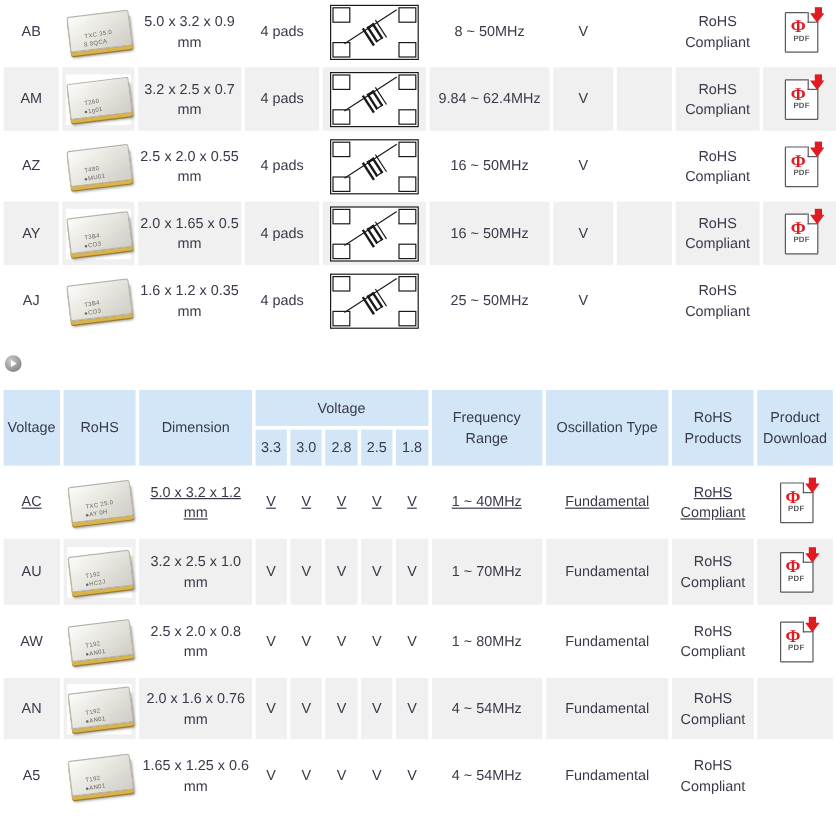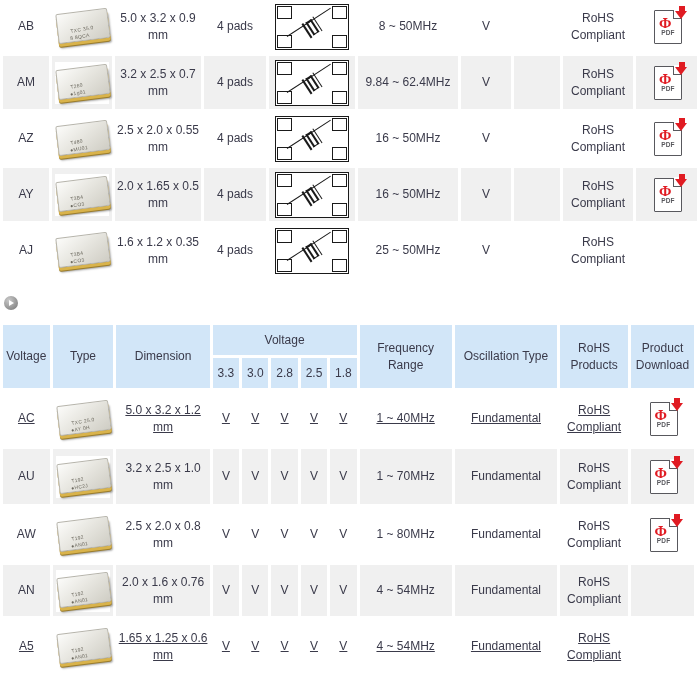--- a/index.html
+++ b/index.html
@@ -494,21 +494,21 @@
     <col style="width:26px">
       <col style="width:26px">
     <col style="width:91px">
       <col style="width:101px">
       <col style="width:67px">
     <col style="width:62px">
   </colgroup>
   <thead>
     <tr>
       <th rowspan="2" class="th-tall">Voltage</th>
-      <th rowspan="2" class="th-tall">Type</th>
+      <th rowspan="2" class="th-tall">RoHS</th>
       <th rowspan="2" class="th-tall">Dimension</th>
       <th colspan="5">Voltage</th>
       <th rowspan="2" class="th-tall">Frequency Range</th>
       <th rowspan="2" class="th-tall">Oscillation Type</th>
       <th rowspan="2" class="th-tall">RoHS Products</th>
       <th rowspan="2" class="th-tall">Product Download</th>
     </tr>
     <tr>
       <th>3.3</th>
       <th>3.0</th>
@@ -635,21 +635,21 @@
         <td>V</td>
         <td>V</td>
         <td>V</td>
         <td>V</td>
         <td>V</td>
         <td>4 ~ 54MHz</td>
         <td>Fundamental</td>
         <td>RoHS Compliant</td>
         <td></td>
       </tr>
-      <tr class="row-white" style="height: 55px; text-decoration: underline;">
+      <tr class="row-white" style="height: 55px;">
         <td>A5</td>
         <td class="photo-cell">
           <div class="chip">
             <div class="body">
               <span class="mark1">T192</span>
               <span class="mark2">●AN01</span>
             </div>
           </div>
         </td>
         <td>1.65 x 1.25 x 0.6 mm</td>

